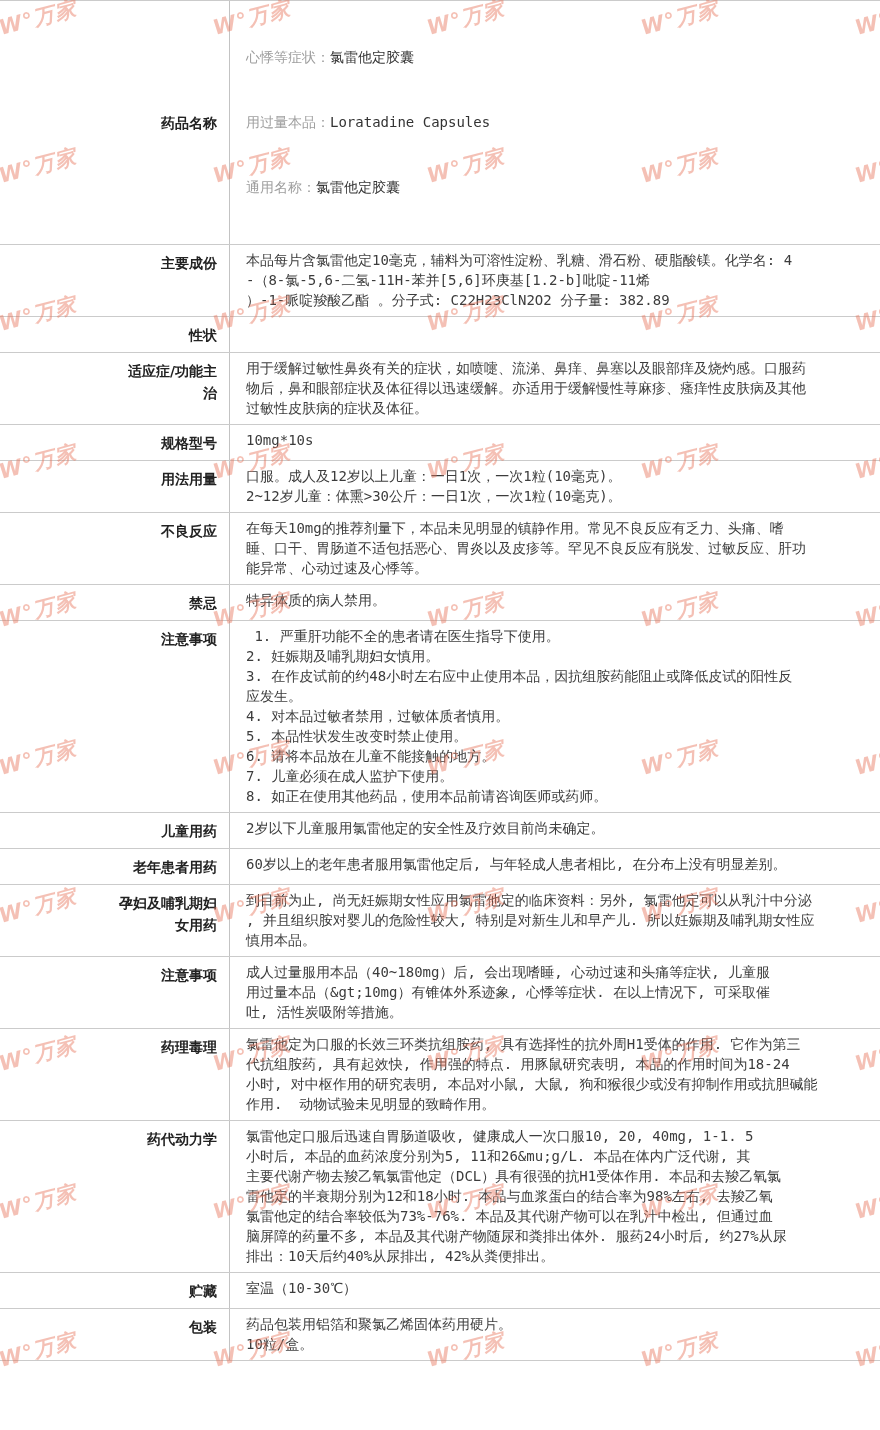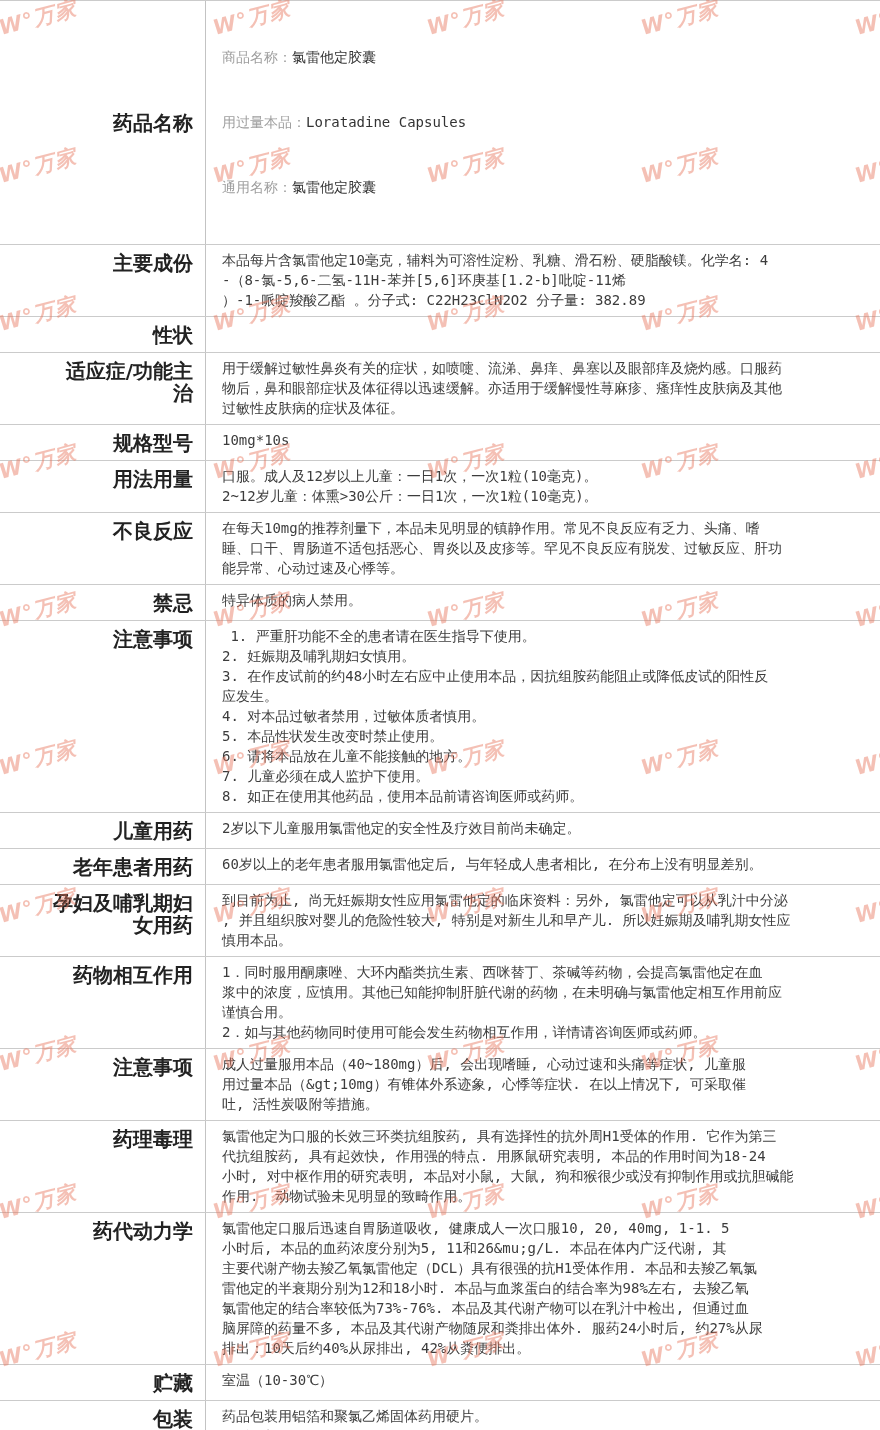--- a/index.html
+++ b/index.html
@@ -20,24 +20,25 @@
     z-index: 1;
   }
   .row { display: flex; border-bottom: 1px solid #cbcbcb; }
   .label-cell {
     width: 206px; flex: 0 0 206px;
     border-right: 1px solid #c3c3c3;
     text-align: right;
     padding: 7px 12px 6px 10px;
     font-family: "DejaVu Sans", "Liberation Sans", sans-serif;
     font-weight: bold;
-    font-size: 20px;
+    font-size: 14px;
     line-height: 22px;
     color: #222222;
     white-space: pre-wrap;
+    margin-left: 24px;
   }
   .row.center-label .label-cell {
     display: flex; align-items: center; justify-content: flex-end;
   }
   .content-cell {
     flex: 1 1 auto;
     padding: 5px 20px 6px 16px;
     font-size: 14px;
     line-height: 20px;
     white-space: pre-wrap;
@@ -71,21 +72,21 @@
 </head>
 <body>
 
 <div class="page">
 
   <div class="drug-table">
 
     <div class="row center-label">
       <div class="label-cell">药品名称</div>
       <div class="content-cell name-lines">
-        <div class="name-line"><span class="name-prefix">商品名称：</span><span class="name-value">氯雷他定胶囊</span></div>
+        <div class="name-line"><span class="name-prefix">心悸等症状：</span><span class="name-value">氯雷他定胶囊</span></div>
         <div class="name-line"><span class="name-prefix">用过量本品：</span><span class="name-value">Loratadine Capsules</span></div>
         <div class="name-line"><span class="name-prefix">通用名称：</span><span class="name-value">氯雷他定胶囊</span></div>
       </div>
     </div>
 
     <div class="row">
       <div class="label-cell">主要成份</div>
       <div class="content-cell">本品每片含氯雷他定10毫克，辅料为可溶性淀粉、乳糖、滑石粉、硬脂酸镁。化学名: 4
 -（8-氯-5,6-二氢-11H-苯并[5,6]环庚基[1.2-b]吡啶-11烯
 ）-1-哌啶羧酸乙酯 。分子式: C22H23ClN2O2 分子量: 382.89</div>
@@ -150,27 +151,20 @@
     </div>
 
     <div class="row">
       <div class="label-cell">孕妇及哺乳期妇
 女用药</div>
       <div class="content-cell">到目前为止, 尚无妊娠期女性应用氯雷他定的临床资料：另外, 氯雷他定可以从乳汁中分泌
 , 并且组织胺对婴儿的危险性较大, 特别是对新生儿和早产儿. 所以妊娠期及哺乳期女性应
 慎用本品。</div>
     </div>
 
-    <div class="row">
-      <div class="label-cell">药物相互作用</div>
-      <div class="content-cell">1．同时服用酮康唑、大环内酯类抗生素、西咪替丁、茶碱等药物，会提高氯雷他定在血
-浆中的浓度，应慎用。其他已知能抑制肝脏代谢的药物，在未明确与氯雷他定相互作用前应
-谨慎合用。
-2．如与其他药物同时使用可能会发生药物相互作用，详情请咨询医师或药师。</div>
-    </div>
 
     <div class="row">
       <div class="label-cell">注意事项</div>
       <div class="content-cell">成人过量服用本品（40~180mg）后, 会出现嗜睡, 心动过速和头痛等症状, 儿童服
 用过量本品（&amp;gt;10mg）有锥体外系迹象, 心悸等症状. 在以上情况下, 可采取催
 吐, 活性炭吸附等措施。</div>
     </div>
 
     <div class="row">
       <div class="label-cell">药理毒理</div>

